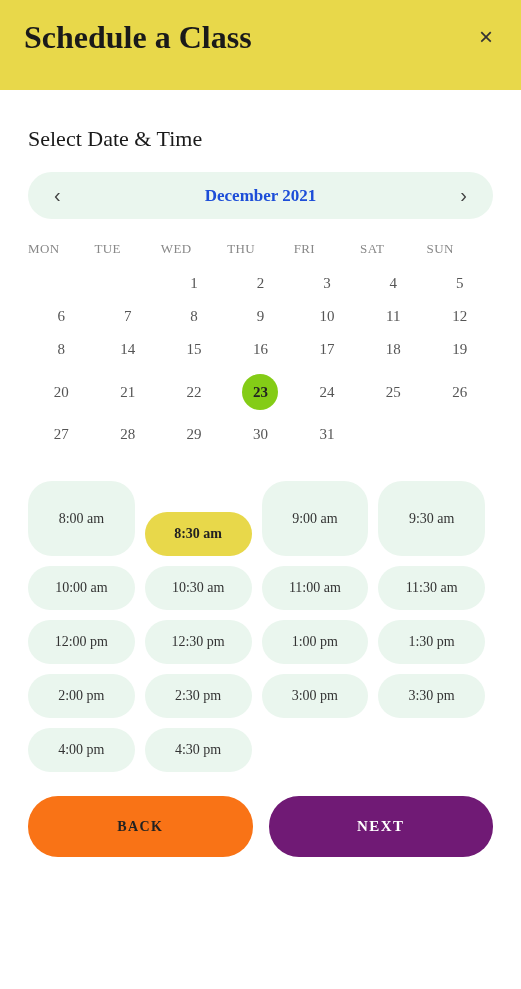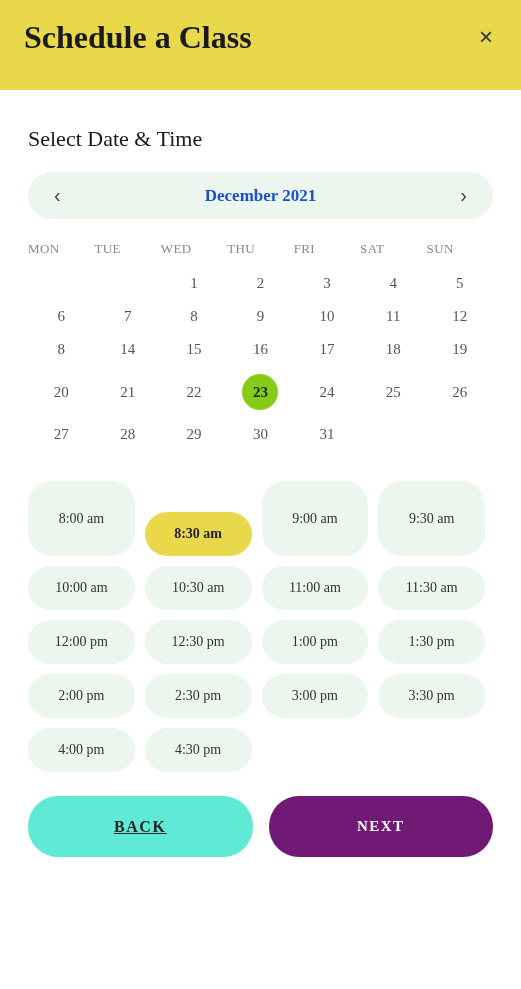--- a/index.html
+++ b/index.html
@@ -152,31 +152,30 @@
     }
 
     
     .footer {
       padding: 24px 28px 32px 28px;
       display: flex;
       gap: 16px;
     }
     .btn-back {
       flex: 1;
-      background: #5eead4;
+      background: #f97316;
       border: none;
       border-radius: 30px;
       padding: 18px 0;
-      font-size: 16px;
+      font-size: 14px;
       font-weight: 700;
       letter-spacing: 0.1em;
       color: #222;
       cursor: pointer;
       font-family: inherit;
-      text-decoration: underline;
     }
     .btn-next {
       flex: 1;
       background: #701a75;
       border: none;
       border-radius: 30px;
       padding: 22px 0;
       font-size: 15px;
       font-weight: 700;
       letter-spacing: 0.1em;

